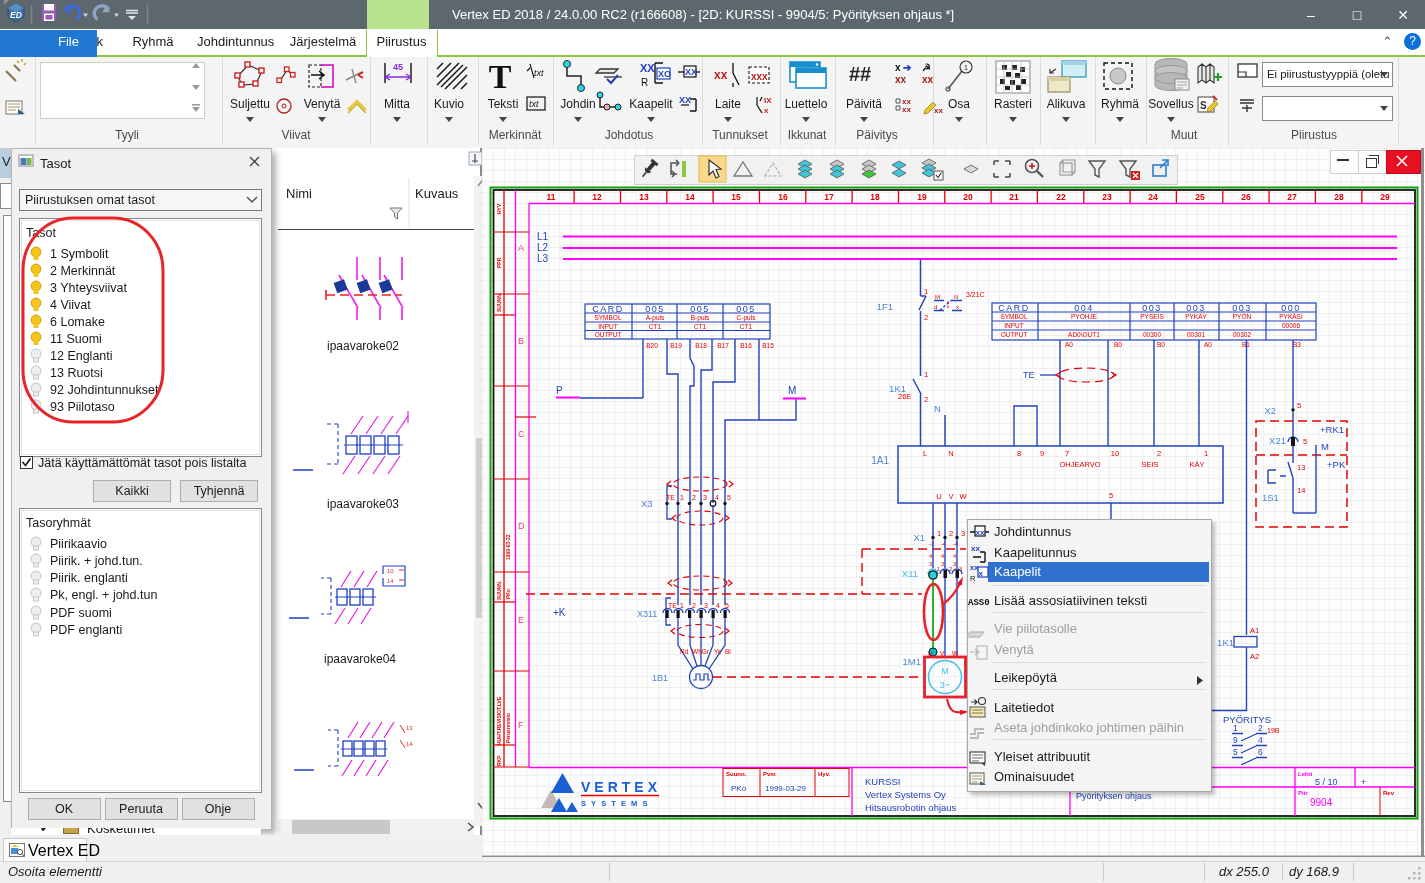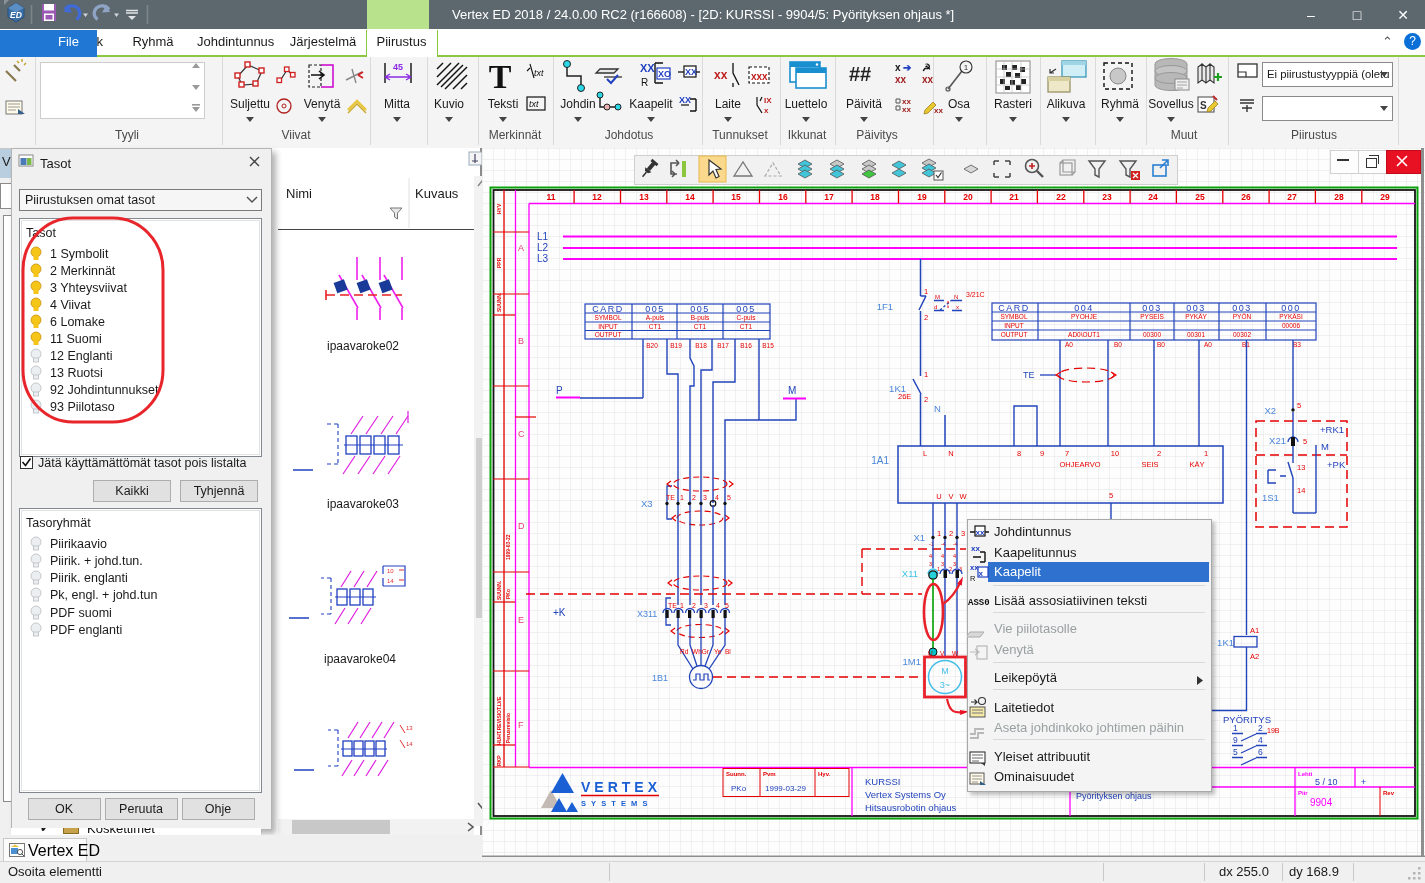--- a/index.html
+++ b/index.html
@@ -20,21 +20,21 @@
   #ftoolbar{left:634px;top:155px;width:542px;height:28px;background:#f1f1f1;border:1px solid #cfcfcf;}
   
   #ctx{left:967px;top:519px;width:243px;height:271px;background:#f4f4f4;border:1px solid #a8a8a8;box-shadow:3px 3px 4px rgba(0,0,0,0.25);}
   
   #dlg{left:11px;top:148px;width:259px;height:680px;background:#f0f0f0;border:1px solid #b4b4b4;box-shadow:4px 4px 6px rgba(0,0,0,0.3);}
   
   #sympanel{left:262px;top:148px;width:218px;height:687px;background:#fff;border-right:2px solid #8c8c8c;}
   
   #tabbar{left:0;top:835px;width:482px;height:26px;background:#f0f0f0;}
   #statusbar{left:0;top:861px;width:1425px;height:22px;background:#f0f0f0;border-top:1px solid #d4d4d4;}
-  .stxt{top:864px;font-size:13px;color:#1a1a1a;}
+  .stxt{top:864px;font-size:13px;color:#1a1a1a;font-style:italic;}
   .ssep{top:863px;width:1px;height:18px;background:#c8c8c8;}
 </style></head>
 <body>
 
 <div class="abs" id="titlebar"></div>
 <div class="abs" id="qat" style="left:0;top:0;width:360px;height:30px;font-style:italic;">
 <svg width="360" height="30" viewBox="0 0 360 30">
 <path d="M0 0 h9 l-5 5 v-5 z" fill="#8a9296"></path>
 <path d="M8 8 l8 -5 8 5 v9 l-8 5 -8 -5 z" fill="#3a6ea5" stroke="#28517a"></path>
 <path d="M8 8 l8 -5 8 5 -8 4.5 z" fill="#5a8ec5"></path>

